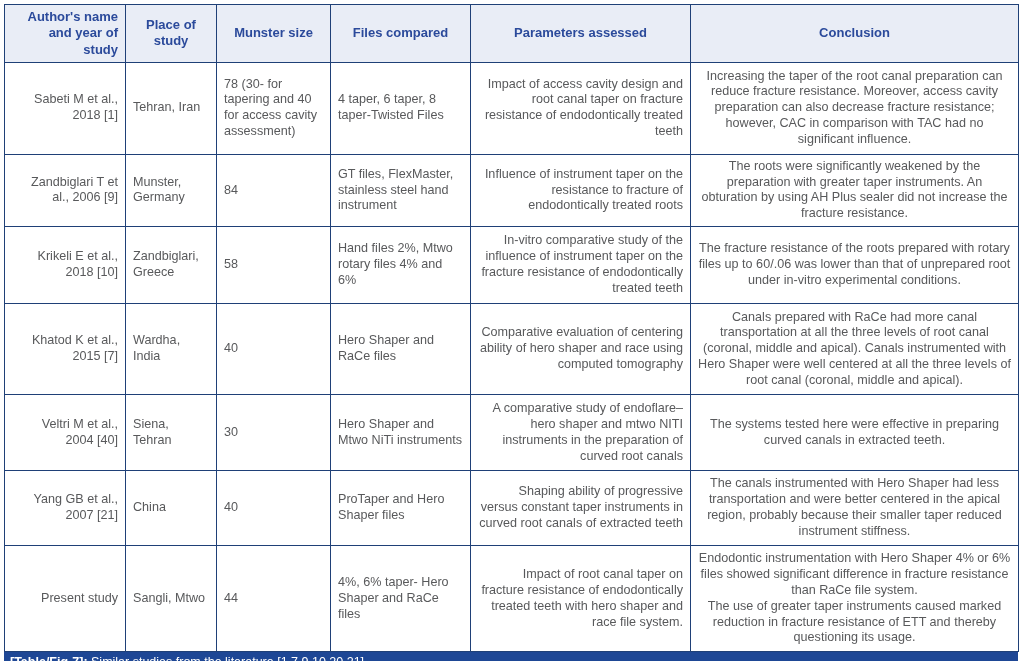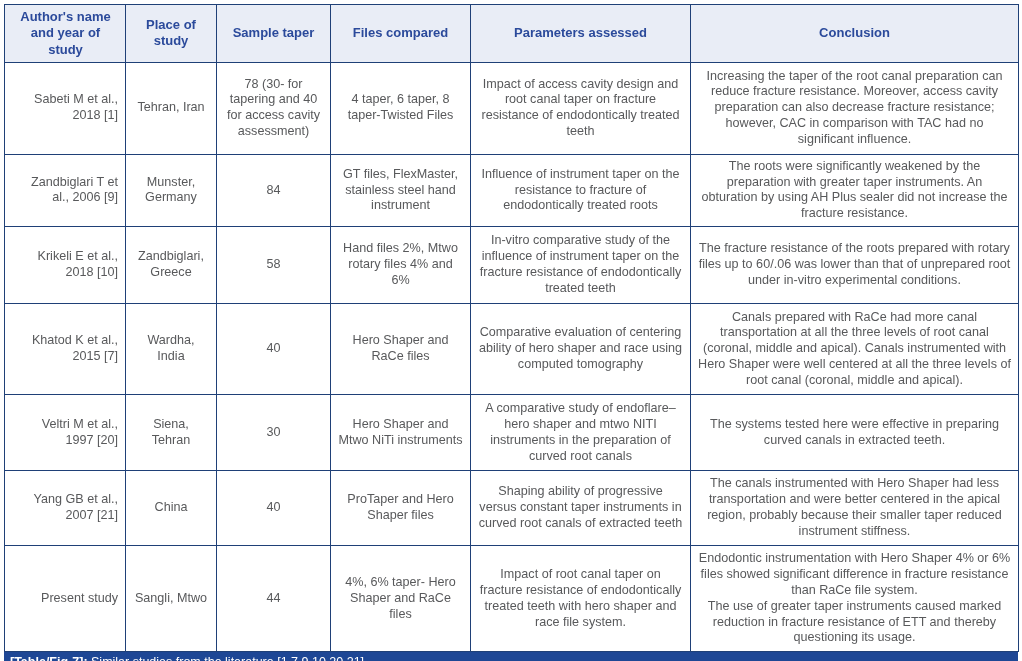--- a/index.html
+++ b/index.html
@@ -24,30 +24,30 @@
   }
   table.studies th {
     background: #e9edf6;
     color: #2b4a9b;
     font-size: 13px;
     font-weight: bold;
     text-align: center;
     line-height: 1.25;
     height: 44px;
   }
-  table.studies th.col-author { text-align: center; padding-left: 8px; }
+  table.studies th.col-author { text-align: right; padding-left: 8px; }
   table.studies td {
     color: #58595b;
     font-size: 12.6px;
     line-height: 1.26;
     background: #ffffff;
   }
   td.c-author { text-align: right; }
-  td.c-place, td.c-sample, td.c-files { text-align: center; }
-  td.c-params { text-align: center; }
+  td.c-place, td.c-sample, td.c-files { }
+  td.c-params { text-align: right; }
   td.c-concl { text-align: center; white-space: pre-line; }
   tr.r1 { height: 92px; }
   tr.r2 { height: 68px; }
   tr.r3 { height: 77px; }
   tr.r4 { height: 91px; }
   tr.r5 { height: 76px; }
   tr.r6 { height: 75px; }
   tr.r7 { height: 106px; }
   .caption-bar {
     background: #1e4795;
@@ -68,21 +68,21 @@
       <col style="width:91px">
       <col style="width:114px">
       <col style="width:140px">
       <col style="width:220px">
       <col style="width:328px">
     </colgroup>
     <thead>
       <tr>
         <th class="col-author">Author's name and year of study</th>
         <th>Place of study</th>
-        <th>Sample taper</th>
+        <th>Munster size</th>
         <th>Files compared</th>
         <th>Parameters assessed</th>
         <th>Conclusion</th>
       </tr>
     </thead>
     <tbody>
       <tr class="r1">
         <td class="c-author">Sabeti M et al., 2018 [1]</td>
         <td class="c-place">Tehran, Iran</td>
         <td class="c-sample">78 (30- for tapering and 40 for access cavity assessment)</td>
@@ -108,21 +108,21 @@
       </tr>
       <tr class="r4">
         <td class="c-author">Khatod K et al., 2015 [7]</td>
         <td class="c-place">Wardha, India</td>
         <td class="c-sample">40</td>
         <td class="c-files">Hero Shaper and RaCe files</td>
         <td class="c-params">Comparative evaluation of centering ability of hero shaper and race using computed tomography</td>
         <td class="c-concl">Canals prepared with RaCe had more canal transportation at all the three levels of root canal (coronal, middle and apical). Canals instrumented with Hero Shaper were well centered at all the three levels of root canal (coronal, middle and apical).</td>
       </tr>
       <tr class="r5">
-        <td class="c-author">Veltri M et al., 1997 [20]</td>
+        <td class="c-author">Veltri M et al., 2004 [40]</td>
         <td class="c-place">Siena, Tehran</td>
         <td class="c-sample">30</td>
         <td class="c-files">Hero Shaper and Mtwo NiTi instruments</td>
         <td class="c-params">A comparative study of endoflare–hero shaper and mtwo NITI instruments in the preparation of curved root canals</td>
         <td class="c-concl">The systems tested here were effective in preparing curved canals in extracted teeth.</td>
       </tr>
       <tr class="r6">
         <td class="c-author">Yang GB et al., 2007 [21]</td>
         <td class="c-place">China</td>
         <td class="c-sample">40</td>

